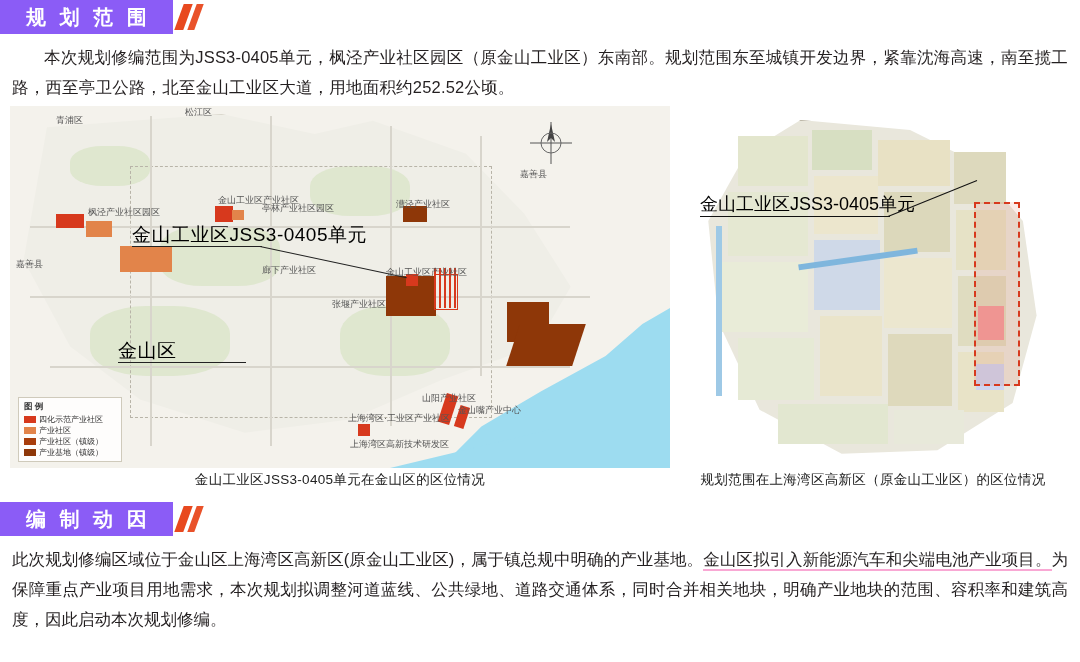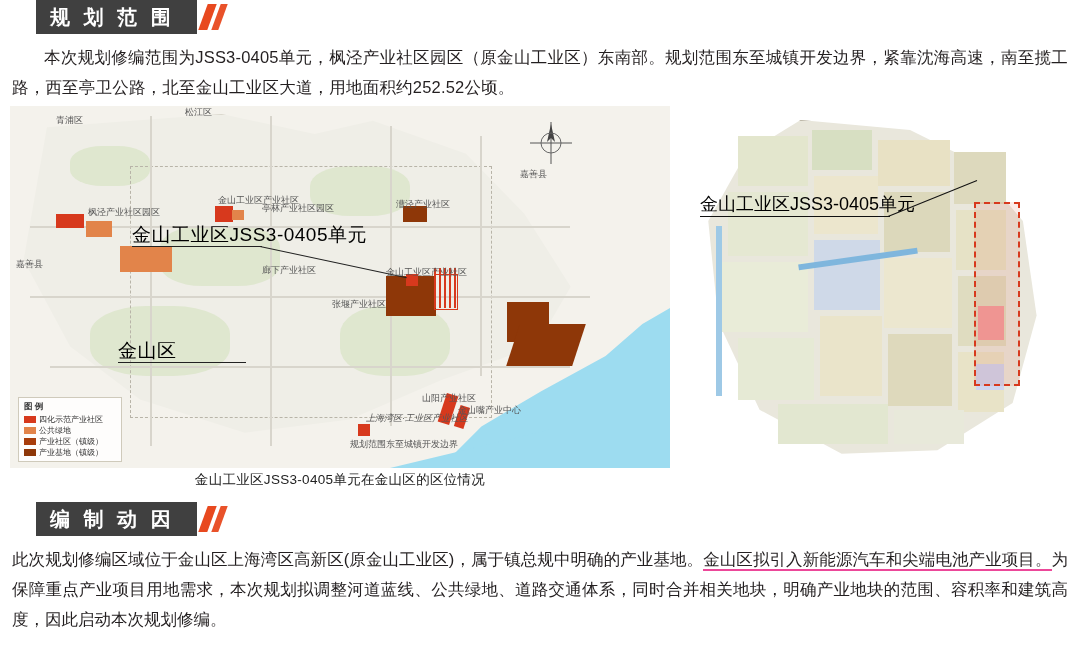--- a/index.html
+++ b/index.html
@@ -21,32 +21,31 @@
   }
 
   
   .section-header {
     position: relative;
     display: flex;
     align-items: stretch;
     height: 34px;
   }
   .section-header .bar {
-    background: #404040;
+    background: #8b5cf6;
     color: #ffffff;
     font-size: 20px;
     font-weight: bold;
     letter-spacing: 4px;
-    padding: 0 22px 0 14px;
+    padding: 0 22px 0 26px;
     display: flex;
     align-items: center;
     line-height: 1;
     height: 34px;
     box-sizing: border-box;
-    margin-left: 36px;
   }
   .slashes {
     display: flex;
     align-items: center;
     margin-left: 6px;
     gap: 4px;
   }
   .slashes i {
     display: block;
     width: 9px;
@@ -64,21 +63,21 @@
   .para {
     font-size: 16.5px;
     line-height: 30px;
     color: #231f20;
     margin: 8px 12px 4px 12px;
     text-align: justify;
     letter-spacing: .2px;
   }
   .para .indent { display: inline-block; width: 32px; }
   .hl-underline {
-    border-bottom: 2px solid #ec4899;
+    border-bottom: 2px solid #f9a8d4;
     padding-bottom: 1px;
   }
 
   
   .figures {
     display: flex;
     gap: 8px;
     margin: 4px 10px 0 10px;
     height: 390px;
   }
@@ -291,43 +290,43 @@
         <div class="lm-label small" style="left:175px;top:0;">松江区</div>
         <div class="lm-label small" style="left:510px;top:62px;">嘉善县</div>
         <div class="lm-label small" style="left:6px;top:152px;">嘉善县</div>
         <div class="lm-label small" style="left:78px;top:100px;">枫泾产业社区园区</div>
         <div class="lm-label small" style="left:208px;top:88px;">金山工业区产业社区</div>
         <div class="lm-label small" style="left:252px;top:96px;">亭林产业社区园区</div>
         <div class="lm-label small" style="left:252px;top:158px;">廊下产业社区</div>
         <div class="lm-label small" style="left:322px;top:192px;">张堰产业社区</div>
         <div class="lm-label small" style="left:386px;top:92px;">漕泾产业社区</div>
         <div class="lm-label small" style="left:376px;top:160px;">金山工业区产业社区</div>
-        <div class="lm-label small" style="left:356px;top:306px;font-style:italic;">上海湾区·工业区产业社区</div>
+        <div class="lm-label small" style="left:338px;top:306px;">上海湾区·工业区产业社区</div>
         <div class="lm-label small" style="left:406px;top:286px;margin-left:6px;">山阳产业社区</div>
         <div class="lm-label small" style="left:448px;top:298px;">金山嘴产业中心</div>
-        <div class="lm-label small" style="left:340px;top:332px;">规划范围东至城镇开发边界</div>
+        <div class="lm-label small" style="left:340px;top:332px;">上海湾区高新技术研发区</div>
 
         <div class="compass" style="left:518px;top:14px;">
           <svg width="46" height="46" viewBox="0 0 46 46">
             <line x1="23" y1="2" x2="23" y2="44" stroke="#555" stroke-width="1"></line>
             <line x1="2" y1="23" x2="44" y2="23" stroke="#555" stroke-width="1"></line>
             <polygon points="23,4 27,22 23,18 19,22" fill="#444"></polygon>
             <circle cx="23" cy="23" r="10" fill="none" stroke="#666" stroke-width="1"></circle>
           </svg>
         </div>
 
         <div class="legend">
           <div class="lt">图 例</div>
           <div class="row">
             <span class="sw" style="background:#d7391d"></span>
             <span>四化示范产业社区</span>
           </div>
           <div class="row">
             <span class="sw" style="background:#e2844a"></span>
-            <span>公共绿地</span>
+            <span>产业社区</span>
           </div>
           <div class="row">
             <span class="sw" style="background:#a83d0b"></span>
             <span>产业社区（镇级）</span>
           </div>
           <div class="row">
             <span class="sw" style="background:#8e3708"></span>
             <span>产业基地（镇级）</span>
           </div>
         </div>
@@ -364,20 +363,21 @@
 
         <div class="rm-block" style="left:300px;top:200px;width:26px;height:34px;background:#f2a0a0;"></div>
         <div class="rm-block" style="left:298px;top:258px;width:28px;height:26px;background:#cfd5ef;"></div>
 
         <div class="rm-hatch" style="left:296px;top:96px;width:42px;height:180px;"></div>
 
         <div style="position:absolute;left:210px;top:110px;width:96px;height:1px;background:#111;transform:rotate(-22deg);transform-origin:left center;"></div>
         <div style="position:absolute;left:22px;top:110px;width:190px;height:1px;background:#111;"></div>
         <div class="rm-label" style="left:22px;top:86px;">金山工业区JSS3-0405单元</div>
       </div>
+      <div class="caption">规划范围在上海湾区高新区（原金山工业区）的区位情况</div>
     </div>
   </div>
 
   <div class="section-header" style="margin-top:6px;">
     <div class="bar">编 制 动 因</div>
     <div class="slashes">
       <i></i>
         <i class="small"></i>
     </div>
   </div>

